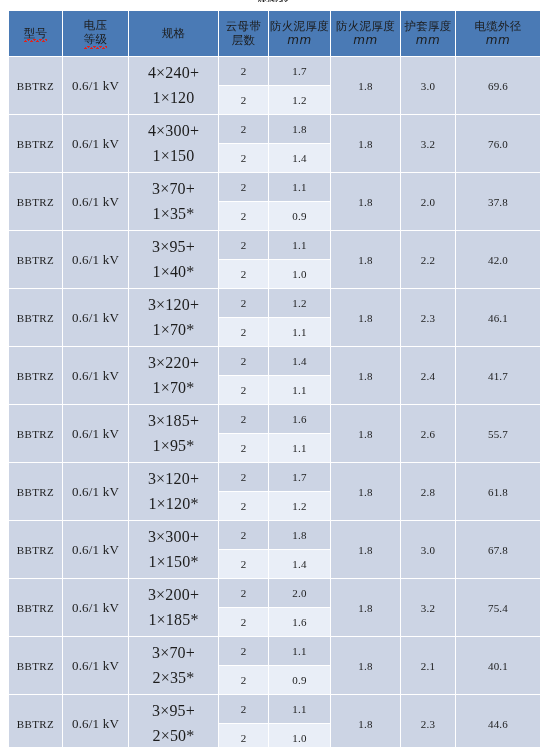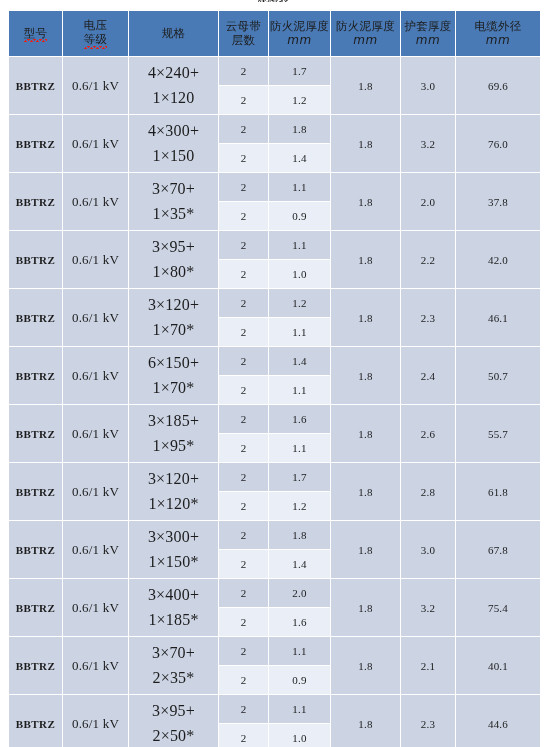--- a/index.html
+++ b/index.html
@@ -72,21 +72,21 @@
   }
   td.c-model,td.c-voltage,td.c-spec,
   td.c-clay,td.c-sheath,td.c-outer{
     background:#ccd4e4;
     height:56px;
   }
   td.c-spec .l1,td.c-spec .l2{display:block;line-height:1.55;}
   td.c-layers-a,td.c-thick-a{background:#ccd4e4;height:28px;}
   td.c-layers-b,td.c-thick-b{background:#e9eef7;height:28px;}
 
-  td.c-model{font-size:11px;letter-spacing:0.4px;font-weight:bold;}
+  td.c-model{font-size:11px;letter-spacing:0.4px;}
   td.c-voltage{font-size:13px;}
   td.c-spec{font-size:16px;}
 </style>
 </head>
 <body>
 
 <div class="page">
 
   <div class="caption-sliver">规格表</div>
 
@@ -187,21 +187,21 @@
         </tr>
         <tr>
           <td class="c-layers-b">2</td>
           <td class="c-thick-b">0.9</td>
         </tr>
         <tr>
           <td class="c-model" rowspan="2">BBTRZ</td>
           <td class="c-voltage" rowspan="2">0.6/1 kV</td>
           <td class="c-spec" rowspan="2">
             <span class="l1">3×95+</span>
-            <span class="l2">1×80*</span>
+            <span class="l2">1×40*</span>
           </td>
           <td class="c-layers-a">2</td>
           <td class="c-thick-a">1.1</td>
           <td class="c-clay" rowspan="2">1.8</td>
           <td class="c-sheath" rowspan="2">2.2</td>
           <td class="c-outer" rowspan="2">42.0</td>
         </tr>
         <tr>
           <td class="c-layers-b">2</td>
           <td class="c-thick-b">1.0</td>
@@ -220,28 +220,28 @@
           <td class="c-outer" rowspan="2">46.1</td>
         </tr>
         <tr>
           <td class="c-layers-b">2</td>
           <td class="c-thick-b">1.1</td>
         </tr>
         <tr>
           <td class="c-model" rowspan="2">BBTRZ</td>
           <td class="c-voltage" rowspan="2">0.6/1 kV</td>
           <td class="c-spec" rowspan="2">
-            <span class="l1">6×150+</span>
+            <span class="l1">3×220+</span>
             <span class="l2">1×70*</span>
           </td>
           <td class="c-layers-a">2</td>
           <td class="c-thick-a">1.4</td>
           <td class="c-clay" rowspan="2">1.8</td>
           <td class="c-sheath" rowspan="2">2.4</td>
-          <td class="c-outer" rowspan="2">50.7</td>
+          <td class="c-outer" rowspan="2">41.7</td>
         </tr>
         <tr>
           <td class="c-layers-b">2</td>
           <td class="c-thick-b">1.1</td>
         </tr>
         <tr>
           <td class="c-model" rowspan="2">BBTRZ</td>
           <td class="c-voltage" rowspan="2">0.6/1 kV</td>
           <td class="c-spec" rowspan="2">
             <span class="l1">3×185+</span>
@@ -288,21 +288,21 @@
           <td class="c-outer" rowspan="2">67.8</td>
         </tr>
         <tr>
           <td class="c-layers-b">2</td>
           <td class="c-thick-b">1.4</td>
         </tr>
         <tr>
           <td class="c-model" rowspan="2">BBTRZ</td>
           <td class="c-voltage" rowspan="2">0.6/1 kV</td>
           <td class="c-spec" rowspan="2">
-            <span class="l1">3×400+</span>
+            <span class="l1">3×200+</span>
             <span class="l2">1×185*</span>
           </td>
           <td class="c-layers-a">2</td>
           <td class="c-thick-a">2.0</td>
           <td class="c-clay" rowspan="2">1.8</td>
           <td class="c-sheath" rowspan="2">3.2</td>
           <td class="c-outer" rowspan="2">75.4</td>
         </tr>
         <tr>
           <td class="c-layers-b">2</td>

